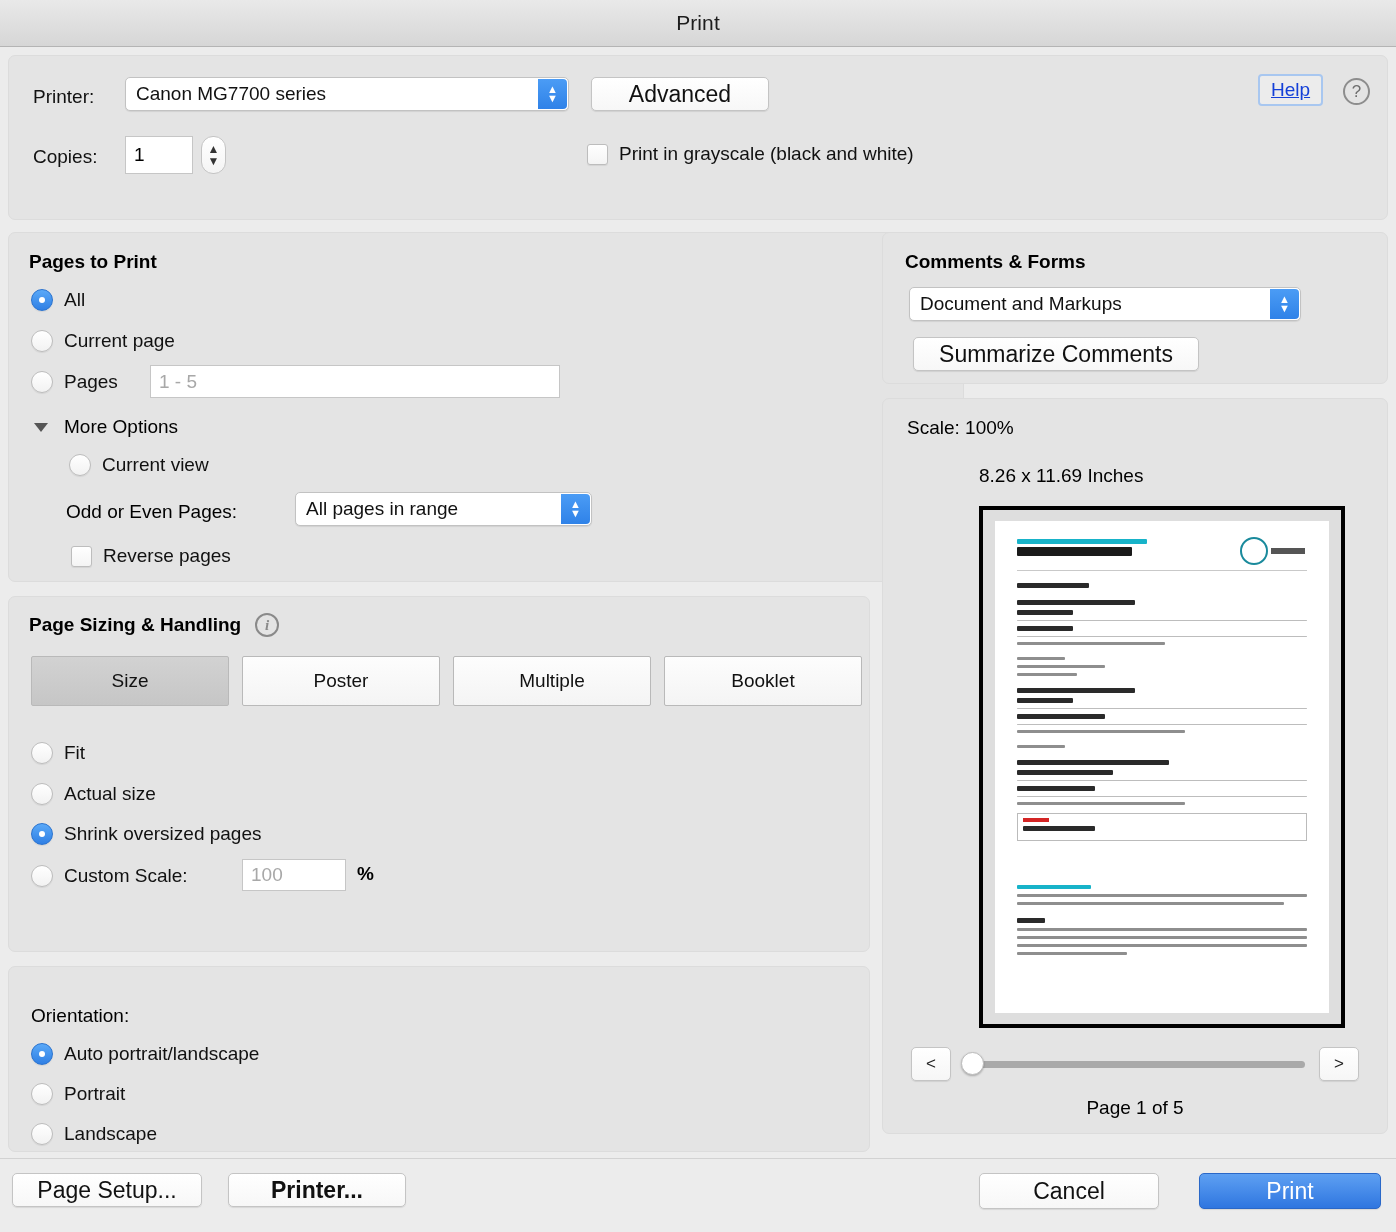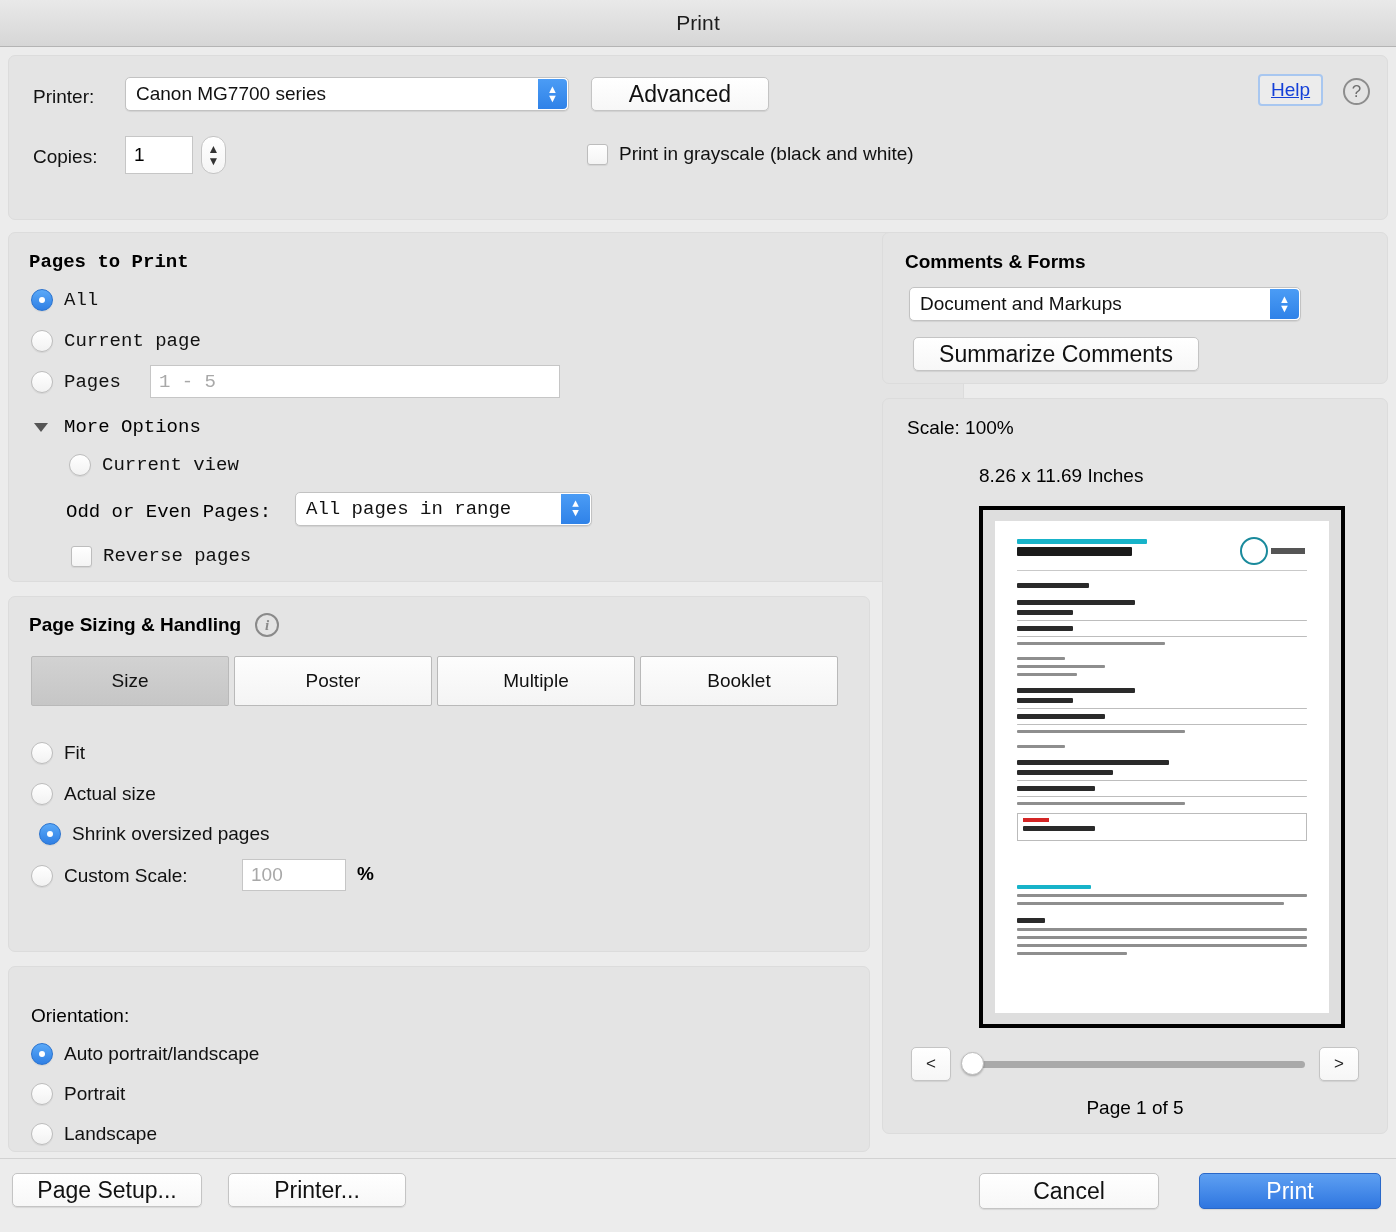--- a/index.html
+++ b/index.html
@@ -168,21 +168,21 @@
     align-items: center;
     gap: 11px;
     font-size: 19px;
     color: #111;
   }
 
   
   .pages-panel {
     position: absolute;
     left: 8px; top: 232px;
-    width: 956px; height: 350px; font-family: Liberation Mono, monospace;
+    width: 956px; height: 350px;
   }
   .sizing-panel {
     position: absolute;
     left: 8px; top: 596px;
     width: 862px; height: 356px;
   }
   .orient-panel {
     position: absolute;
     left: 8px; top: 966px;
     width: 862px; height: 186px;
@@ -190,21 +190,21 @@
 
   .disclosure {
     width: 0; height: 0;
     border-left: 7px solid transparent;
     border-right: 7px solid transparent;
     border-top: 9px solid #555;
   }
 
   .seg {
     display: flex;
-    gap: 5px;
+    gap: 13px;
   }
   .seg-btn {
     width: 198px;
     height: 50px;
     border: 1px solid #b9b9b9;
     background: linear-gradient(to bottom,#fdfdfd,#f4f4f4);
     display: flex;
     align-items: center;
     justify-content: center;
     font-size: 19px;
@@ -478,21 +478,21 @@
   </div>
 
   <div class="opt-row" style="position:absolute;left:22px;top:145px;">
     <span class="radio"></span>
     <span>Fit</span>
   </div>
   <div class="opt-row" style="position:absolute;left:22px;top:186px;">
     <span class="radio"></span>
     <span>Actual size</span>
   </div>
-  <div class="opt-row" style="position:absolute;left:30px;top:226px;">
+  <div class="opt-row" style="position:absolute;left:22px;top:226px;">
     <span class="radio on"></span>
     <span>Shrink oversized pages</span>
   </div>
   <div class="opt-row" style="position:absolute;left:22px;top:268px;">
     <span class="radio"></span>
     <span>Custom Scale:</span>
   </div>
   <div class="textfield placeholder" style="position:absolute;left:233px;top:262px;width:104px;height:32px;">100</div>
   <span style="position:absolute;left:348px;top:266px;font-size:19px;font-weight:bold;">%</span>
 
@@ -613,21 +613,21 @@
     </div>
   </div>
 
   <div style="position:absolute;left:0;right:0;top:698px;text-align:center;font-size:19px;">Page 1 of 5</div>
 </div>
 
 <div class="bottombar">
   <div class="pushbutton" style="position:absolute;left:12px;top:14px;width:190px;height:34px;text-align:right;">
     <span>Page Setup...</span>
   </div>
-  <div class="pushbutton" style="position:absolute;left:228px;top:14px;width:178px;height:34px;">
+  <div class="pushbutton" style="position:absolute;left:228px;top:14px;width:178px;height:34px;font-weight:bold;">
     <span>Printer...</span>
   </div>
   <div class="pushbutton" style="position:absolute;left:979px;top:14px;width:180px;height:36px;">
     <span>Cancel</span>
   </div>
   <div class="pushbutton btn-default" style="position:absolute;left:1199px;top:14px;width:182px;height:36px;">
     <span>Print</span>
   </div>
 </div>
 

